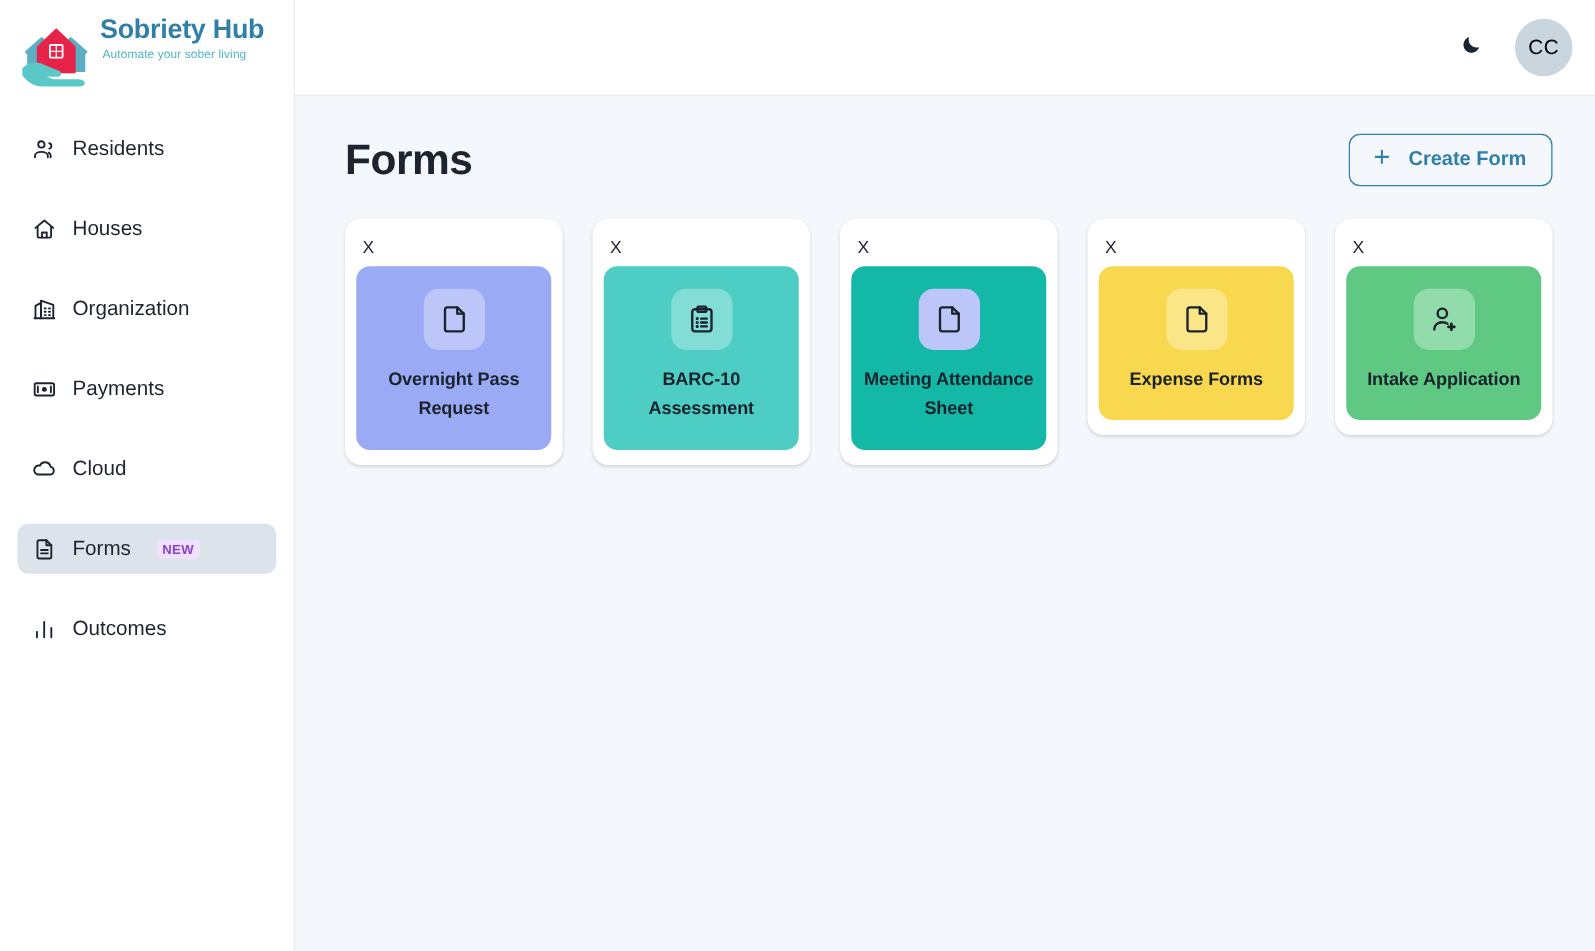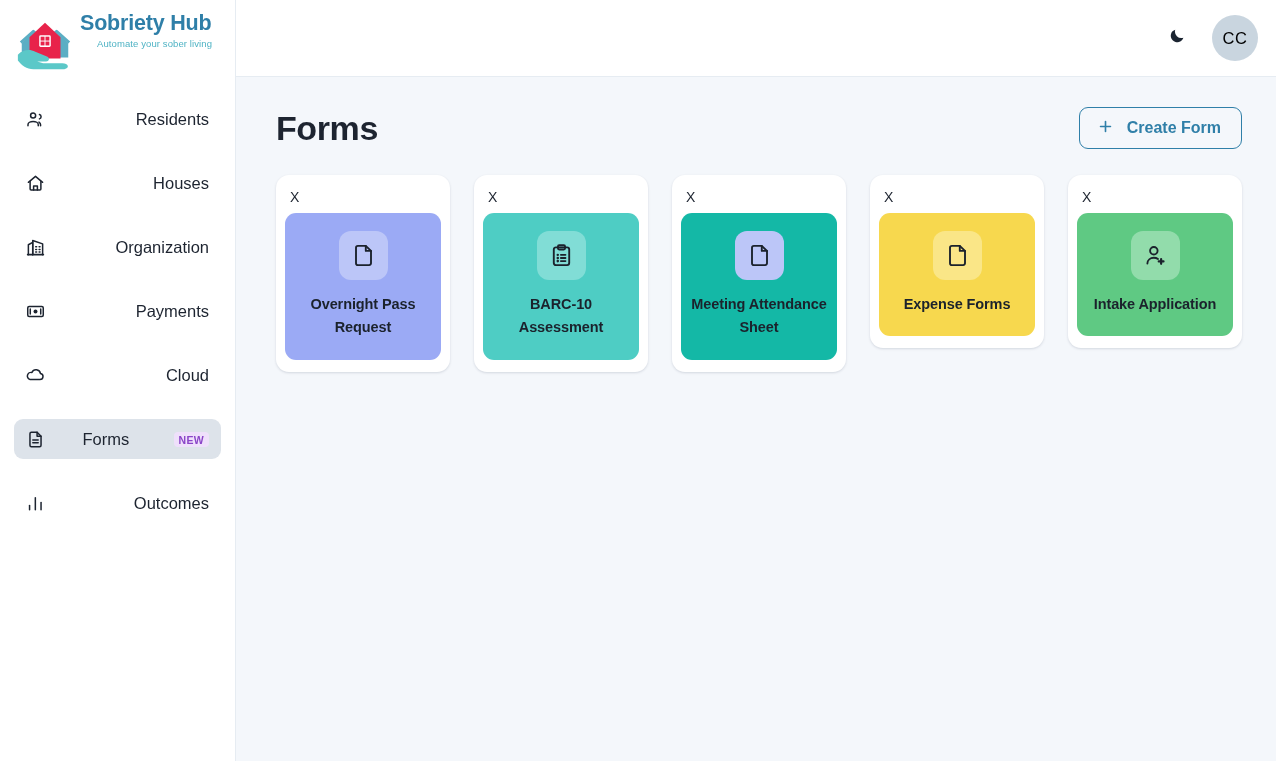--- a/index.html
+++ b/index.html
@@ -25,30 +25,30 @@
     height: 77px;
   }
   .brand-mark { width: 62px; height: 62px; flex: 0 0 62px; }
   .brand-text { margin-left: 4px; display: flex; flex-direction: column; }
   .brand-title {
     font-size: 21.5px; font-weight: 600; color: #2F7FA8;
     letter-spacing: -0.2px; line-height: 1.05;
   }
   .brand-tagline {
     font-size: 9.5px; color: #4FB3C4; letter-spacing: 0.1px;
-    margin-top: 3px; margin-left: 17px;
+    margin-top: 3px; margin-left: 2px;
   }
 
   .nav { margin-top: 22px; display: flex; flex-direction: column; }
   .nav-item {
     display: flex; align-items: center; gap: 13px;
     height: 40px; margin: 0 14px 24px 14px;
     padding: 0 12px; border-radius: 9px;
     color: #1d2430; font-size: 16.5px; font-weight: 500;
-    cursor: pointer; user-select: none; justify-content: space-between;
+    cursor: pointer; user-select: none;
   }
   .nav-item .nav-ico {
     width: 19px; height: 19px; flex: 0 0 19px;
     display: flex; align-items: center; justify-content: center;
   }
   .nav-item.active { background: #dde3ea; }
   .badge-new {
     background: #EFE0FB; color: #8A44C8;
     font-size: 10.5px; font-weight: 700; letter-spacing: 0.3px;
     padding: 2px 5px 1px 5px; border-radius: 4px; margin-left: 7px;

